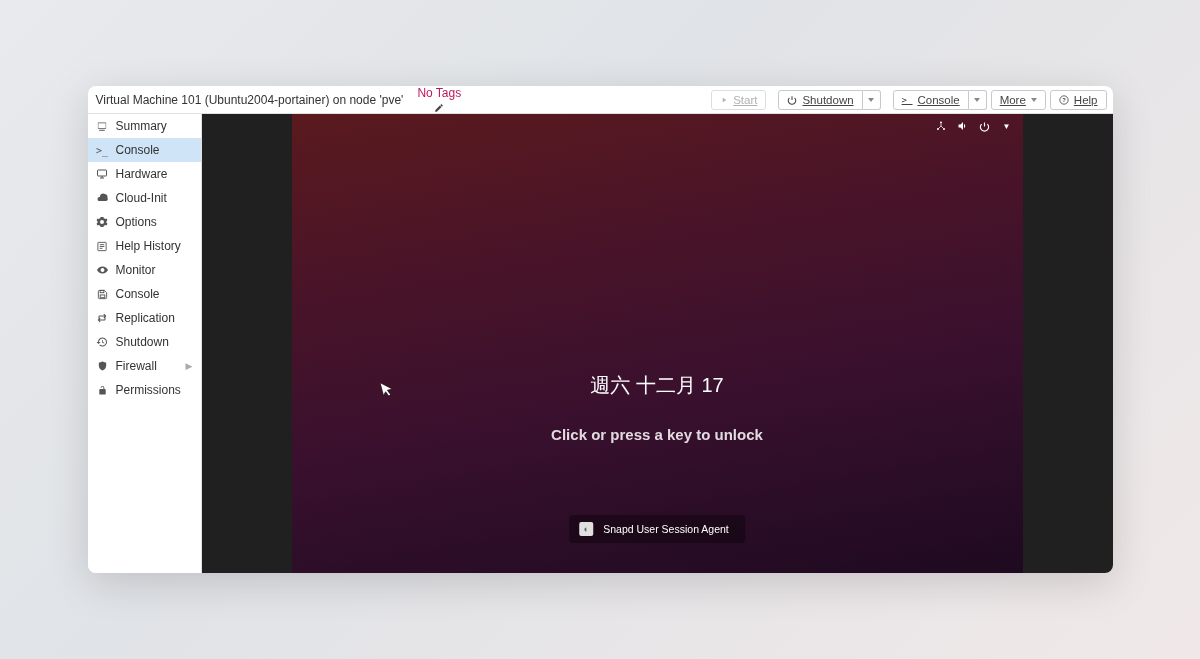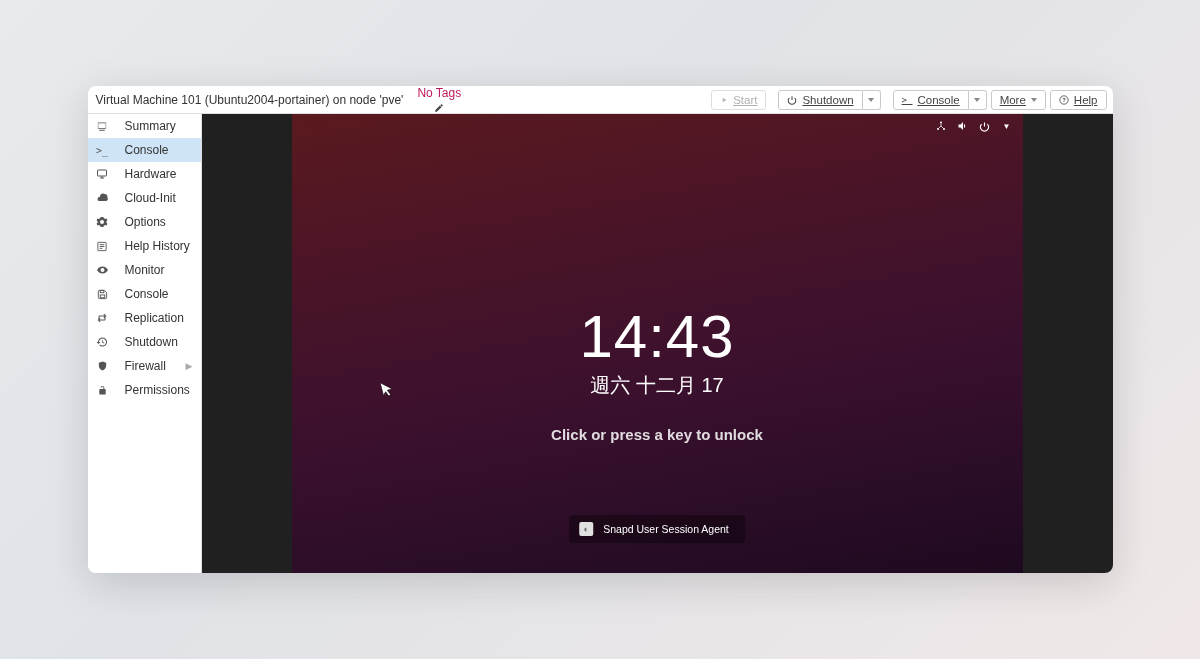--- a/index.html
+++ b/index.html
@@ -73,21 +73,21 @@
   width: 114px;
   background: #fff;
   border-right: 1px solid #e0e0e0;
   font-size: 12px;
 }
 .side-item {
   height: 24px;
   display: flex;
   align-items: center;
   padding: 0 8px;
-  gap: 16px;
+  gap: 7px;
   color: #333;
   cursor: pointer;
   position: relative;
 }
 .side-item.active { background: #cfe4f6; }
 .side-item .icon { width: 13px; display: inline-flex; justify-content: center; color: #555; }
 .side-item .arrow { position: absolute; right: 8px; color: #aaa; font-size: 9px; }
 .content { flex: 1; background: #202020; position: relative; display: flex; }
 .dark-left { width: 90px; background: #202020; position: relative; }
 .expand-handle {
@@ -357,21 +357,20 @@
               </svg>
             </span>
           <span class="ic">
               <svg width="11" height="11" viewBox="0 0 24 24" fill="none" stroke="#fff" stroke-width="2.5">
                 <path d="M12 3v9"></path>
                 <path d="M18.36 6.64A9 9 0 1 1 5.64 6.64"></path>
               </svg>
             </span>
           <span class="ic" style="font-size:8px;color:#fff;">▼</span>
         </div>
-        <div class="vm-time">14:43</div>
         <div class="vm-date">週六 十二月 17</div>
         <div class="vm-unlock">Click or press a key to unlock</div>
         <div class="vm-notif">
           <span class="notif-icon">◐</span>
           <span>Snapd User Session Agent</span>
         </div>
         <span class="cursor">
           <svg width="12" height="16" viewBox="0 0 12 16">
               <path d="M0 0l0 13 3-3 2 5 2-1-2-5 5 0z" fill="#fff" stroke="#000" stroke-width="0.5"></path>
             </svg>

